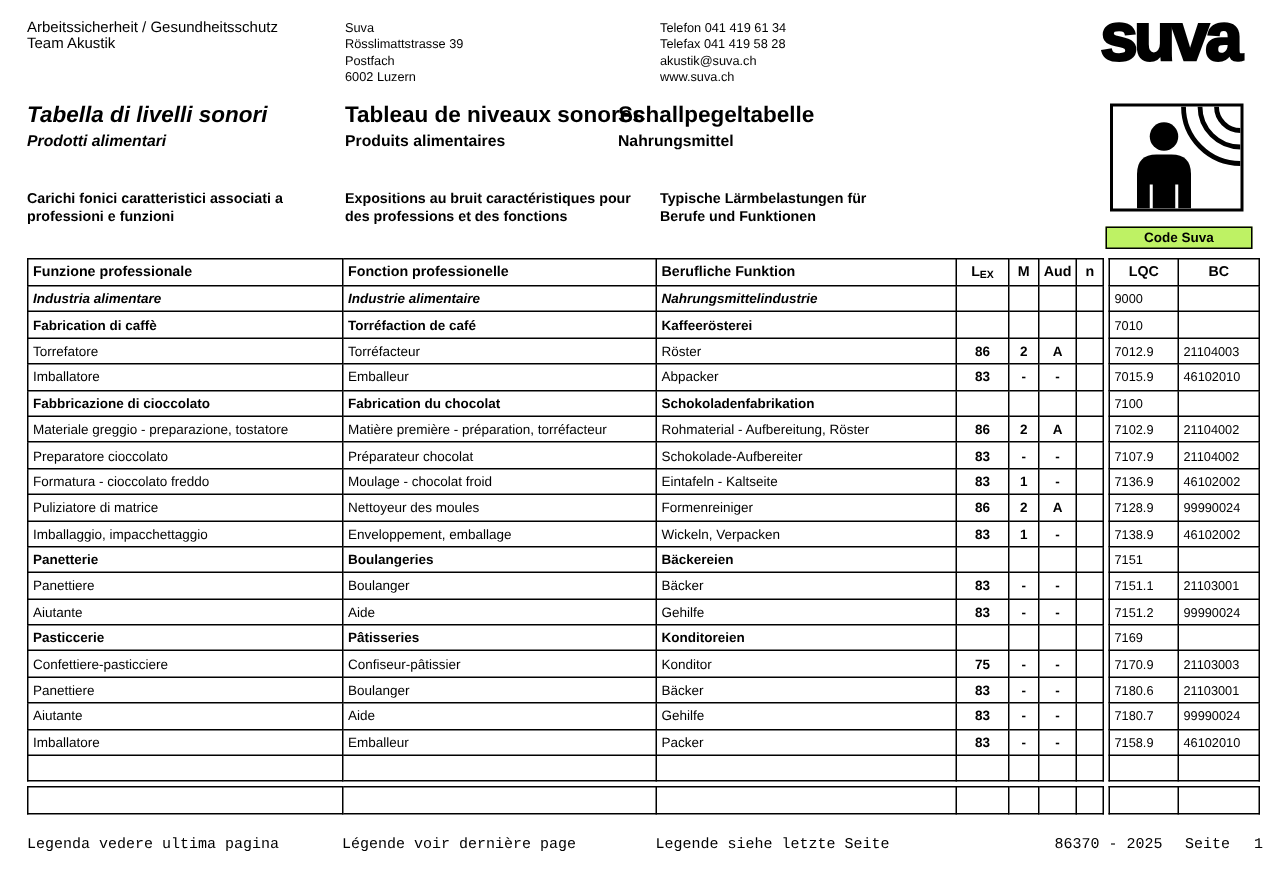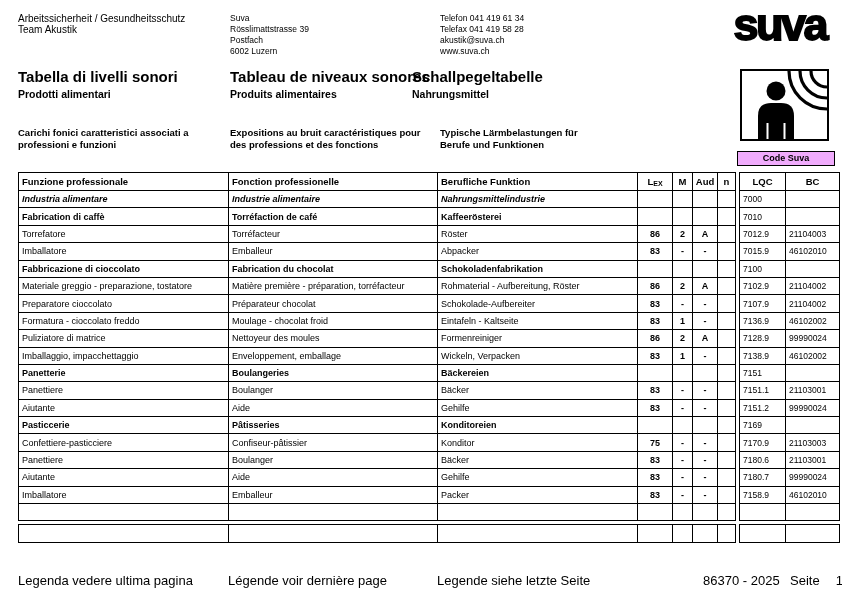--- a/index.html
+++ b/index.html
@@ -23,40 +23,40 @@
 
   #logo {
     right: 16px; top: 4px;
     font-size: 45px; font-weight: bold;
     letter-spacing: -2.5px;
     -webkit-text-stroke: 1.8px #000;
     line-height: 42px;
   }
 
   
-  #title-it { left: 18px;  top: 68px; }
+  #title-it { left: 18px;  top: 68px; font-style: italic; }
   #title-fr { left: 230px; top: 68px; }
   #title-de { left: 412px; top: 68px; }
   .title    { font-size: 15px; font-weight: bold; white-space: nowrap; }
   .subtitle { font-size: 10.5px; font-weight: bold; margin-top: 3px; white-space: nowrap; }
 
   
   #desc-it { left: 18px;  top: 127px; }
   #desc-fr { left: 230px; top: 127px; }
   #desc-de { left: 440px; top: 127px; }
   .desc-line { font-size: 9.5px; font-weight: bold; line-height: 11.5px; white-space: nowrap; }
 
   
   #pictogram-box {
     left: 740px; top: 69px; width: 85px; height: 68px;
     border: 2.5px solid #000; background: #fff;
   }
   #code-box {
     left: 737px; top: 151px; width: 96px; height: 13px;
-    border: 1.5px solid #000; background: #f0abfc;
+    border: 1.5px solid #000; background: #bef264;
     text-align: center; font-size: 9px; font-weight: bold; line-height: 13px;
   }
 
   
   #table-wrap { left: 18px; top: 172px; width: 821px; }
   table.snd { border-collapse: collapse; table-layout: fixed; width: 821px; }
   table.snd th, table.snd td {
     border: 1px solid #000;
     vertical-align: middle;
     white-space: nowrap; overflow: hidden;
@@ -70,21 +70,21 @@
   table.snd .sp  { border: none; }
   tr.group   td.t { font-weight: bold; font-style: italic; }
   tr.section td.t { font-weight: bold; }
   tr.empty td { height: 12px; }
   table.strip { margin-top: 3px; }
   table.strip td { height: 9px; }
 
   .lex-sub { font-size: 7px; font-weight: bold; vertical-align: -1px; }
 
   
-  .footer-item { position: absolute; top: 573px; font-size: 13px; white-space: nowrap; }
+  .footer-item { position: absolute; top: 558px; font-size: 10px; white-space: nowrap; font-family: Liberation Mono, monospace; }
   #footer-legend-it { left: 18px; }
   #footer-legend-fr { left: 228px; }
   #footer-legend-de { left: 437px; }
   #footer-docnum    { left: 703px; }
   #footer-page      { left: 790px; }
   #footer-page .num { margin-left: 16px; }
 </style>
 </head>
 <body>
 
@@ -186,21 +186,21 @@
       <tbody>
           <tr class="group">
             <td class="t">Industria alimentare</td>
             <td class="t">Industrie alimentaire</td>
             <td class="t">Nahrungsmittelindustrie</td>
             <td class="v"></td>
             <td class="v"></td>
             <td class="v"></td>
             <td class="v"></td>
             <td class="sp"></td>
-            <td class="c">7000</td>
+            <td class="c">9000</td>
             <td class="c"></td>
           </tr>
           <tr class="section">
             <td class="t">Fabrication di caffè</td>
             <td class="t">Torréfaction de café</td>
             <td class="t">Kaffeerösterei</td>
             <td class="v"></td>
             <td class="v"></td>
             <td class="v"></td>
             <td class="v"></td>

